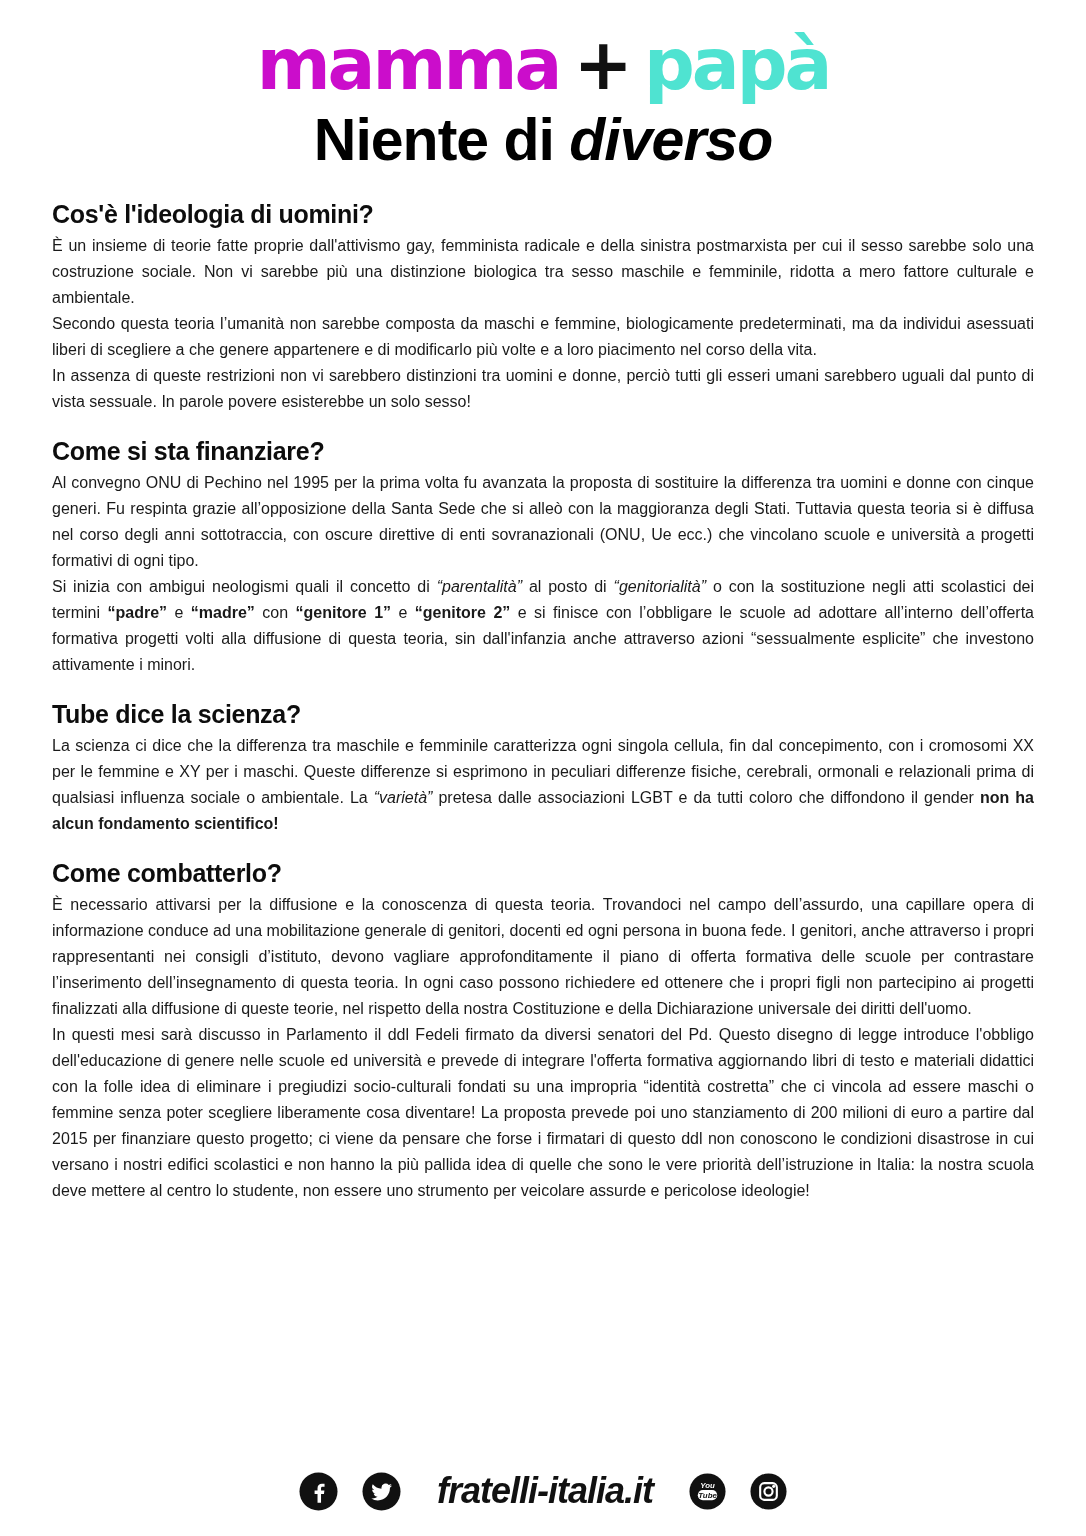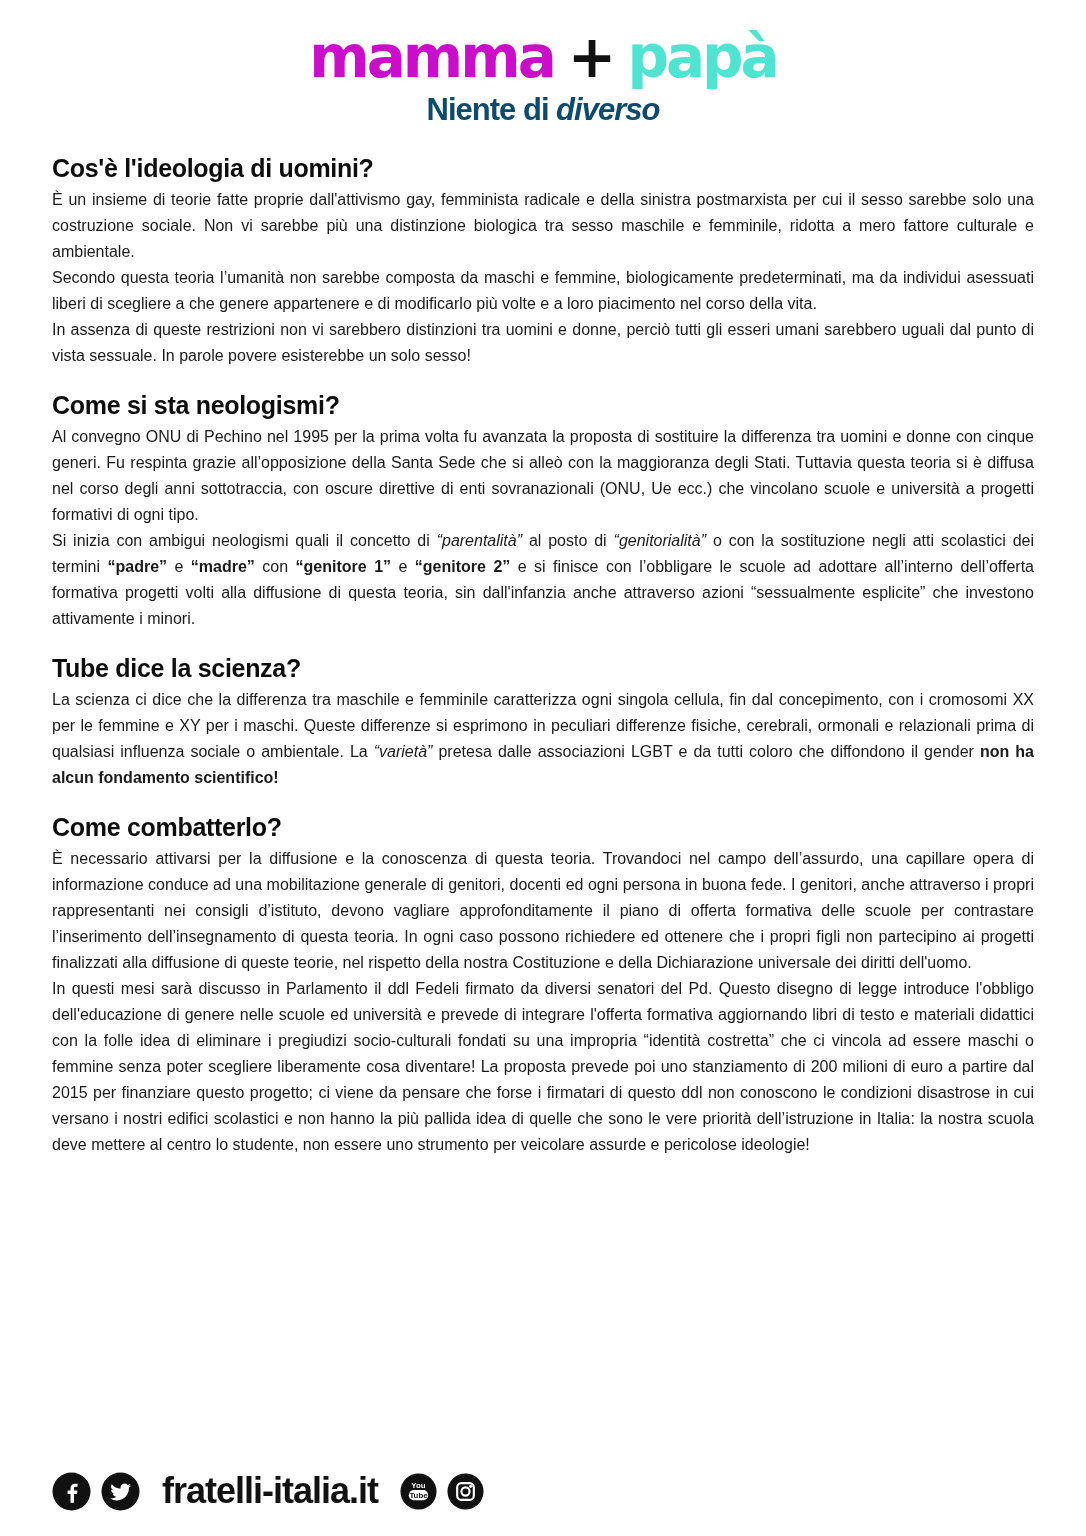--- a/index.html
+++ b/index.html
@@ -18,34 +18,34 @@
     flex-direction: column;
     overflow: hidden;
     background: #ffffff;
   }
 
   
   .header { text-align: center; }
   .logo {
     font-family: "DejaVu Sans", sans-serif;
     font-weight: bold;
-    font-size: 58px;
+    font-size: 71px;
     line-height: 1.1;
     letter-spacing: -3px;
     white-space: nowrap;
   }
   .logo .w-mamma { color: var(--c-mamma, #cb0dcb); }
   .logo .w-plus  { color: #111111; margin: 0 14px; }
   .logo .w-papa  { color: var(--c-papa, #4fe3d1); }
   .subtitle {
-    font-size: 31px;
+    font-size: 59px;
     font-weight: bold;
     letter-spacing: -1px;
     margin-top: 2px;
-    color: #0c4a6e;
+    color: #000000;
   }
   .subtitle .it { font-style: italic; }
 
   
   .content { margin-top: 26px; }
   h2.sec-heading {
     font-size: 25px;
     font-weight: bold;
     color: #0d0d0d;
     margin: 22px 0 4px 0;
@@ -59,22 +59,24 @@
     color: #1a1a1a;
   }
   p.sec-par span.b { font-weight: bold; }
   p.sec-par span.i { font-style: italic; }
 
   
   .footer {
     margin-top: auto;
     display: flex;
     align-items: center;
-    gap: 10px;
+    justify-content: center;
+    gap: 24px;
     padding-bottom: 6px;
+    font-style: italic;
   }
   .footer .site {
     font-size: 36px;
     font-weight: bold;
     letter-spacing: -1px;
     color: #111111;
     margin: 0 12px;
     white-space: nowrap;
   }
   .icn { display: block; }
@@ -96,21 +98,21 @@
   <main class="content">
 
     <section>
       <h2 class="sec-heading">Cos'è l'ideologia di uomini?</h2>
       <p class="sec-par"><span>È un insieme di teorie fatte proprie dall'attivismo gay, femminista radicale e della sinistra postmarxista per cui il sesso sarebbe solo una costruzione sociale. Non vi sarebbe più una distinzione biologica tra sesso maschile e femminile, ridotta a mero fattore culturale e ambientale.</span></p>
       <p class="sec-par"><span>Secondo questa teoria l’umanità non sarebbe composta da maschi e femmine, biologicamente predeterminati, ma da individui asessuati liberi di scegliere a che genere appartenere e di modificarlo più volte e a loro piacimento nel corso della vita.</span></p>
       <p class="sec-par"><span>In assenza di queste restrizioni non vi sarebbero distinzioni tra uomini e donne, perciò tutti gli esseri umani sarebbero uguali dal punto di vista sessuale. In parole povere esisterebbe un solo sesso!</span></p>
     </section>
 
     <section>
-      <h2 class="sec-heading">Come si sta neologismi?</h2>
+      <h2 class="sec-heading">Come si sta finanziare?</h2>
       <p class="sec-par"><span>Al convegno ONU di Pechino nel 1995 per la prima volta fu avanzata la proposta di sostituire la differenza tra uomini e donne con cinque generi. Fu respinta grazie all’opposizione della Santa Sede che si alleò con la maggioranza degli Stati. Tuttavia questa teoria si è diffusa nel corso degli anni sottotraccia, con oscure direttive di enti sovranazionali (ONU, Ue ecc.) che vincolano scuole e università a progetti formativi di ogni tipo.</span></p>
       <p class="sec-par"><span>Si inizia con ambigui neologismi quali il concetto di </span><span class="i">“parentalità”</span><span> al posto di </span><span class="i">“genitorialità”</span><span> o con la sostituzione negli atti scolastici dei termini </span><span class="b">“padre”</span><span> e </span><span class="b">“madre”</span><span> con </span><span class="b">“genitore 1”</span><span> e </span><span class="b">“genitore 2”</span><span> e si finisce con l’obbligare le scuole ad adottare all’interno dell’offerta formativa progetti volti alla diffusione di questa teoria, sin dall'infanzia anche attraverso azioni “sessualmente esplicite” che investono attivamente i minori.</span></p>
     </section>
 
     <section>
       <h2 class="sec-heading">Tube dice la scienza?</h2>
       <p class="sec-par"><span>La scienza ci dice che la differenza tra maschile e femminile caratterizza ogni singola cellula, fin dal concepimento, con i cromosomi XX per le femmine e XY per i maschi. Queste differenze si esprimono in peculiari differenze fisiche, cerebrali, ormonali e relazionali prima di qualsiasi influenza sociale o ambientale. La </span><span class="i">“varietà”</span><span> pretesa dalle associazioni LGBT e da tutti coloro che diffondono il gender </span><span class="b">non ha alcun fondamento scientifico!</span></p>
     </section>
 
     <section>

